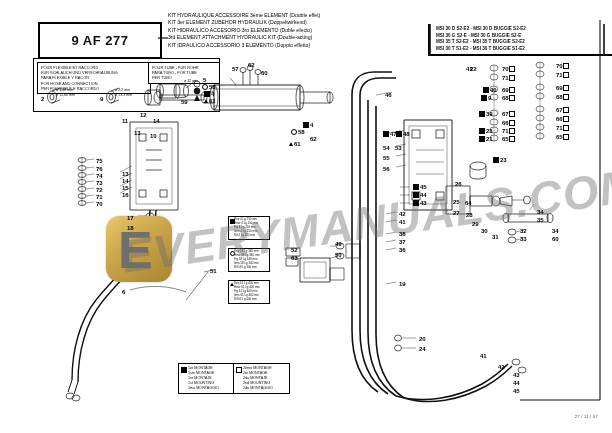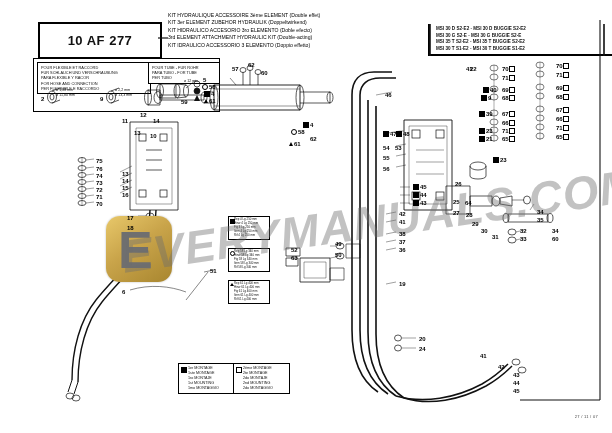--- a/index.html
+++ b/index.html
@@ -133,21 +133,21 @@
     position:absolute;right:14px;bottom:14px;
     font-size:4px;color:#444;letter-spacing:.3px;
   }
 </style>
 </head>
 <body>
 
 <div class="sheet">
 
   <div class="abs" id="title-block">
-    <span>10 AF 277</span>
+    <span>9 AF 277</span>
   </div>
 
   <div class="abs" id="heading">
     <div>KIT HYDRAULIQUE ACCESSOIRE 3ème ELEMENT (Double effet)</div>
     <div>KIT 3er ELEMENT ZUBEHOR HYDRAULIK (Doppeltwirkend)</div>
     <div>KIT HIDRAULICO ACCESORIO 3ro ELEMENTO (Doble  efecto)</div>
     <div>3rd ELEMENT ATTACHMENT HYDRAULIC KIT (Double-acting)</div>
     <div>KIT IDRAULICO ACCESSORIO 3 ELEMENTO (Doppio  effetto)</div>
   </div>
 

